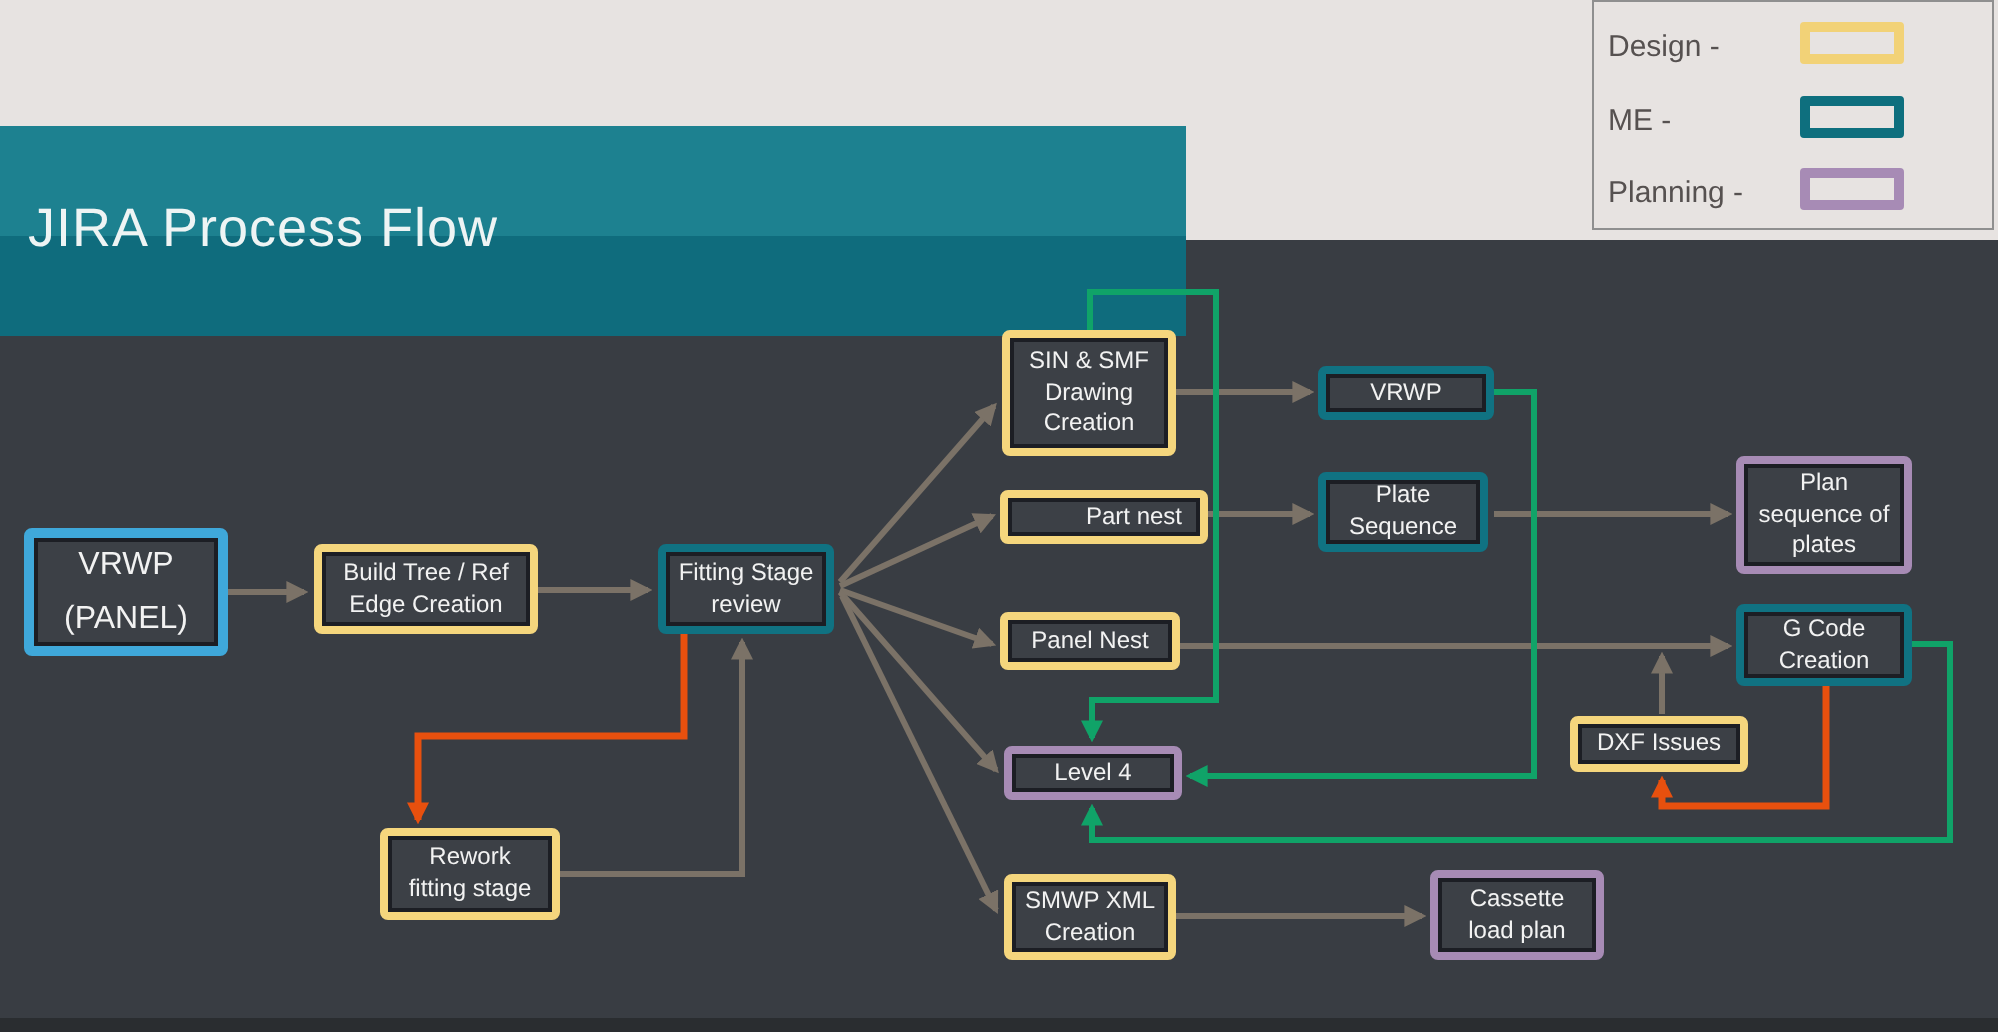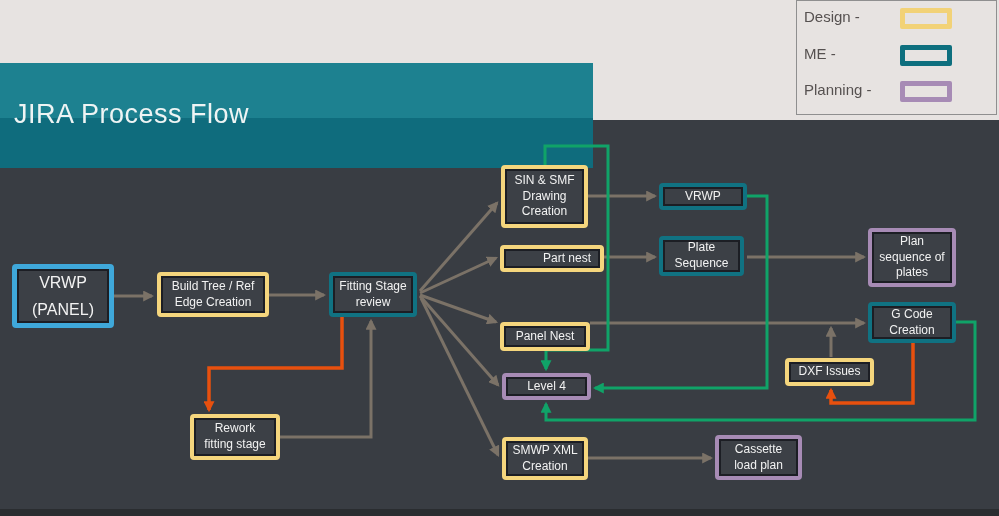--- a/index.html
+++ b/index.html
@@ -15,21 +15,21 @@
   .banner h1{
     position:absolute;left:14px;top:36px;margin:0;z-index:2;
     font-size:27px;font-weight:300;color:#eef4f4;letter-spacing:.5px;
   }
   .legend{
     position:absolute;left:796px;top:0;width:201px;height:115px;z-index:3;
     box-sizing:border-box;border:1px solid #8f8f8f;
     display:flex;flex-direction:column;justify-content:space-between;
     padding:7px 44px 9px 7px;
   }
-  .legend-row{display:flex;align-items:flex-start;justify-content:space-between;height:24px;}
+  .legend-row{display:flex;align-items:flex-end;justify-content:space-between;height:24px;}
   .legend-label{font-size:15px;color:#565150;}
   .legend-swatch{width:52px;height:21px;border:5px solid;box-sizing:border-box;border-radius:2px;}
   #edges{position:absolute;left:0;top:0;z-index:2;pointer-events:none;}
   .node{
     position:absolute;box-sizing:border-box;border-style:solid;border-radius:4px;z-index:4;
     display:flex;flex-direction:column;align-items:center;justify-content:center;
     color:#f2f2f2;font-size:12px;line-height:1.3;text-align:center;
     box-shadow:inset 0 0 0 2px rgba(22,25,30,.85);
   }
   .node span{display:block;}
@@ -114,21 +114,21 @@
         <span>fitting stage</span>
       </div>
       <div class="node" style="left: 501px; top: 165px; width: 87px; height: 63px; border-color: rgb(245, 214, 125); border-width: 4px; background: rgb(60, 64, 70);">
         <span>SIN &amp; SMF</span>
         <span>Drawing</span>
         <span>Creation</span>
       </div>
       <div class="node" style="left: 500px; top: 245px; width: 104px; height: 27px; border-color: rgb(245, 214, 125); border-width: 4px; background: rgb(60, 64, 70); padding-left: 30px;">
         <span>Part nest</span>
       </div>
-      <div class="node" style="left: 500px; top: 322px; width: 90px; height: 29px; border-color: rgb(245, 214, 125); border-width: 4px; background: rgb(60, 64, 70); text-align: right;">
+      <div class="node" style="left: 500px; top: 306px; width: 90px; height: 29px; border-color: rgb(245, 214, 125); border-width: 4px; background: rgb(60, 64, 70); text-align: right;">
         <span>Panel Nest</span>
       </div>
       <div class="node" style="left: 502px; top: 373px; width: 89px; height: 27px; border-color: rgb(167, 139, 181); border-width: 4px; background: rgb(60, 64, 70);">
         <span>Level 4</span>
       </div>
       <div class="node" style="left: 502px; top: 437px; width: 86px; height: 43px; border-color: rgb(245, 214, 125); border-width: 4px; background: rgb(60, 64, 70);">
         <span>SMWP XML</span>
         <span>Creation</span>
       </div>
       <div class="node" style="left: 659px; top: 183px; width: 88px; height: 27px; border-color: rgb(16, 114, 130); border-width: 4px; background: rgb(60, 64, 70);">

